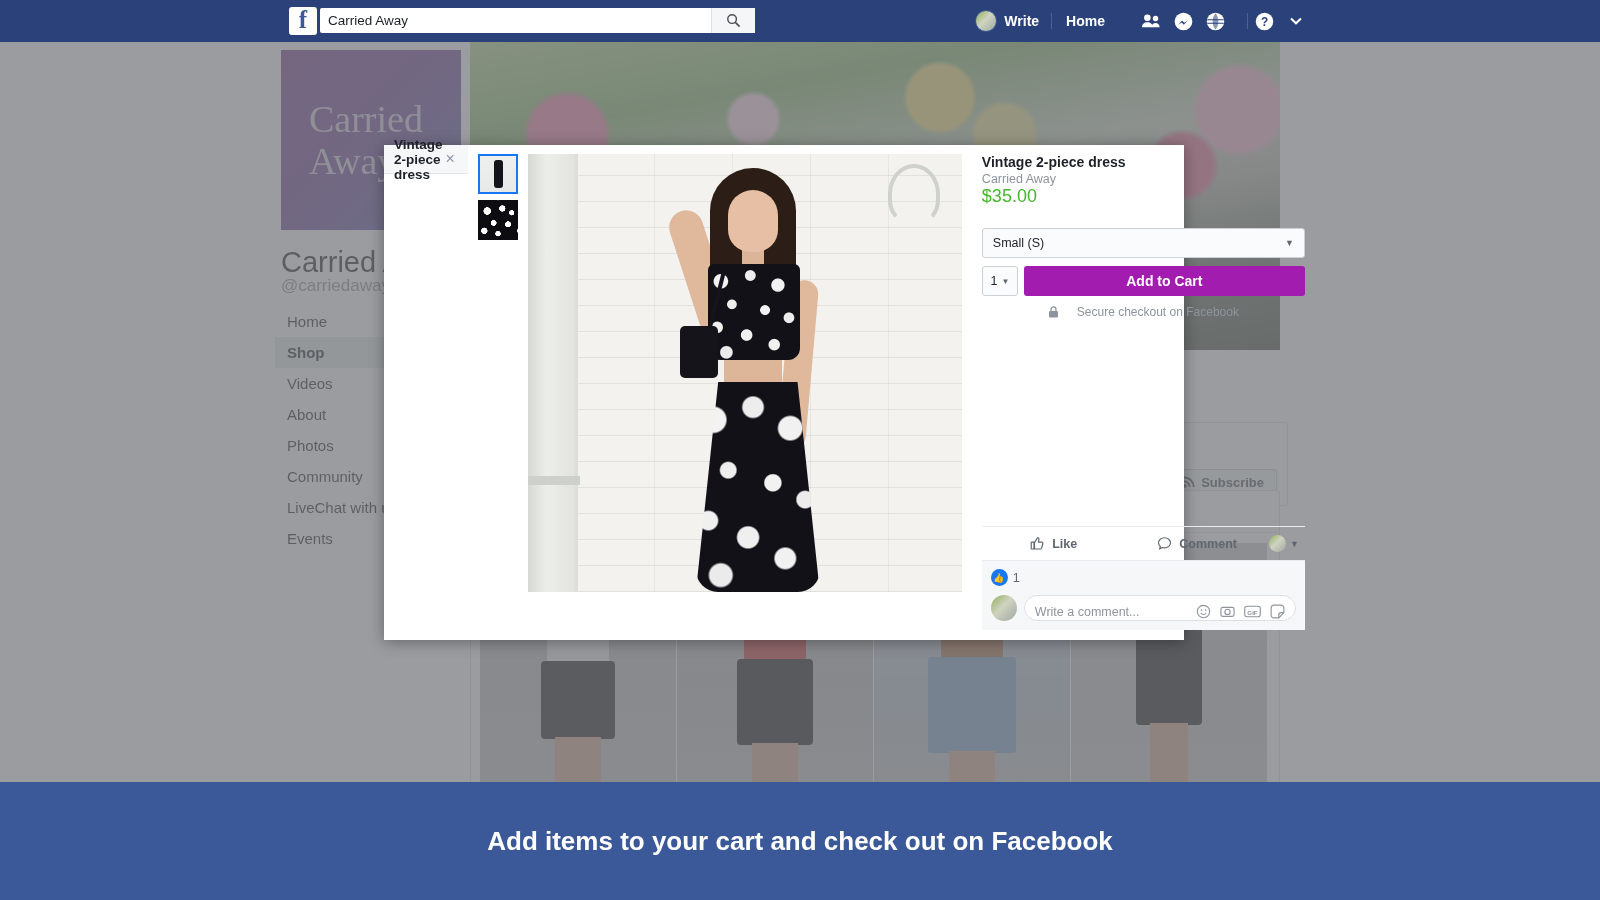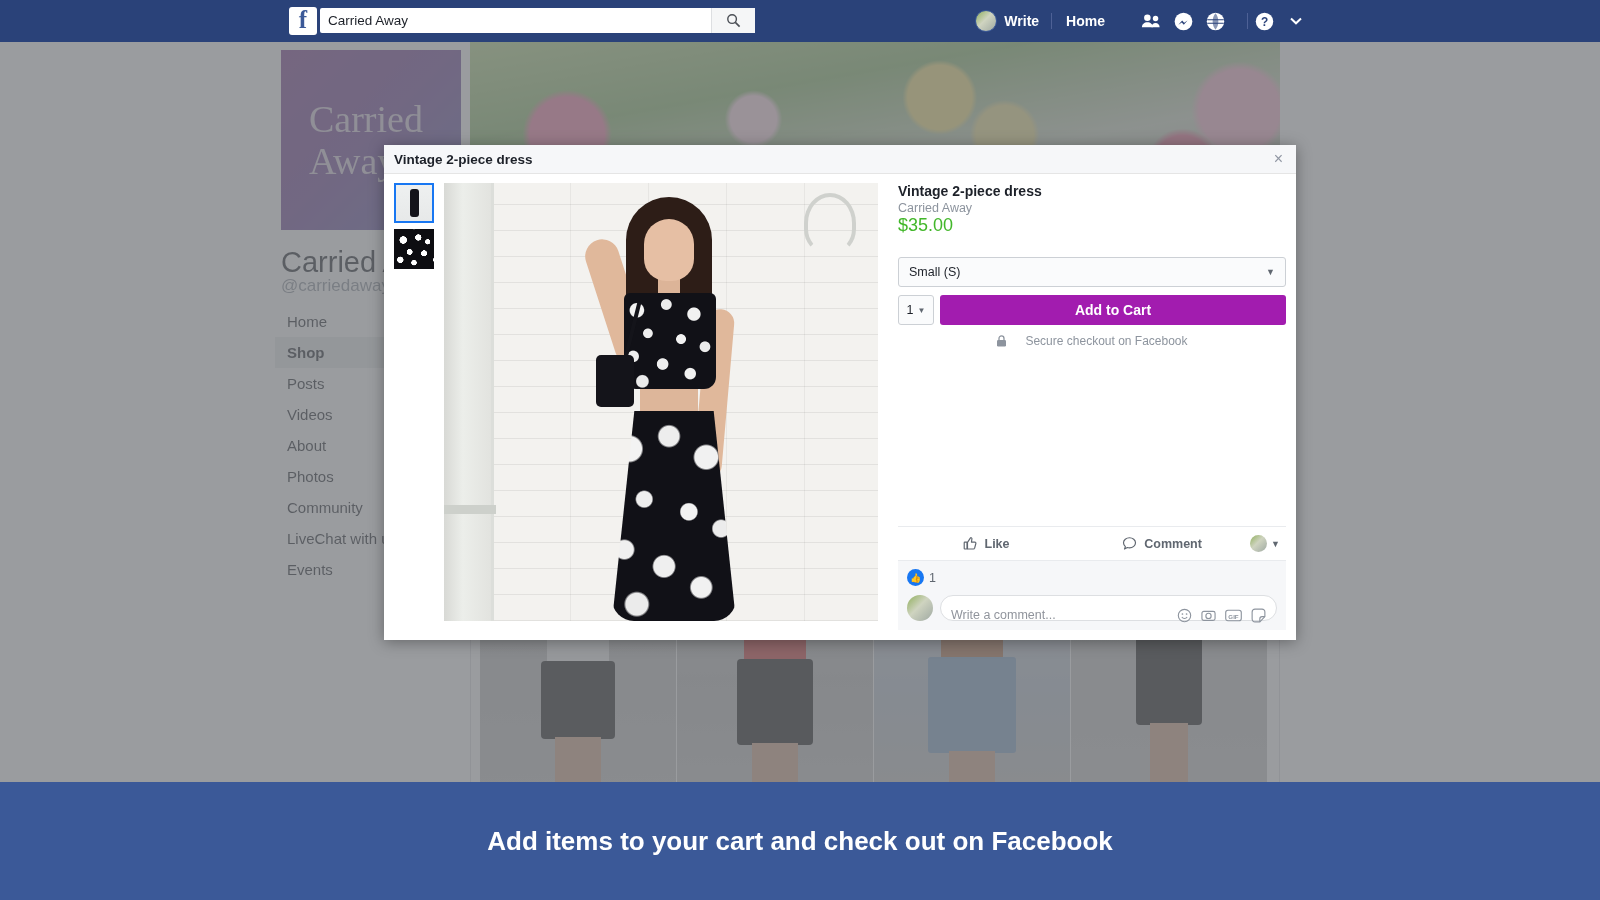--- a/index.html
+++ b/index.html
@@ -158,23 +158,23 @@
   .bottom-banner span { color: #ffffff; font-size: 26px; font-weight: bold; }
 
   
   .overlay {
     position: absolute; top: 42px; left: 0; width: 1600px; height: 740px;
     background: rgba(115,118,122,0.72); z-index: 10;
   }
 
   
   .modal {
-    position: absolute; top: 145px; left: 384px; width: 912px; height: 495px;
+    position: absolute; top: 145px; left: 384px; width: 800px; height: 495px;
     background: #ffffff; box-shadow: 0 2px 14px rgba(0,0,0,0.35); z-index: 20;
-    display: flex; flex-direction: column;
+    display: flex; flex-direction: row;
   }
   .modal-header {
     height: 29px; background: #f6f7f9; border-bottom: 1px solid #e5e5e5;
     display: flex; align-items: center; padding: 0 10px;
   }
   .modal-title { font-size: 13.5px; font-weight: bold; color: #1d2129; }
   .modal-close {
     margin-left: auto; font-size: 16px; color: #9197a3; cursor: pointer;
     line-height: 1; padding: 0 3px;
   }
@@ -334,21 +334,21 @@
     color: #fff; font-size: 9px; display: flex; align-items: center;
     justify-content: center;
   }
   .c-input-row { display: flex; align-items: center; gap: 7px; margin-top: 9px; }
   .c-av {
     width: 26px; height: 26px; border-radius: 50%; flex-shrink: 0;
     background: linear-gradient(135deg,#8fae5b 0%,#cfd4c0 45%,#9fa9a2 100%);
   }
   .c-field {
     flex: 1; height: 26px; background: #ffffff; border: 1px solid #dddfe2;
-    border-radius: 14px; display: flex; align-items: flex-start; padding: 12px 10px;
+    border-radius: 14px; display: flex; align-items: flex-end; padding: 1px 10px;
   }
   .c-field input {
     flex: 1; border: none; outline: none; font-size: 12.5px; color: #1d2129;
     background: transparent; font-family: "Liberation Sans", sans-serif;
   }
   .c-field input::placeholder { color: #90949c; }
   .c-icons { display: flex; align-items: center; gap: 9px; }
   .c-icons span { cursor: pointer; display: flex; }
 </style>
 </head>
@@ -421,21 +421,20 @@
       <span>Carried</span>
       <span>Away</span>
     </div>
 
     <div class="page-title">Carried Away</div>
     <div class="page-handle">@carriedaway</div>
 
     <div class="sidenav">
       <div class="sidenav-item">Home</div>
       <div class="sidenav-item active">Shop</div>
-      <div class="sidenav-item">Posts</div>
       <div class="sidenav-item">Videos</div>
       <div class="sidenav-item">About</div>
       <div class="sidenav-item">Photos</div>
       <div class="sidenav-item">Community</div>
       <div class="sidenav-item">LiveChat with us</div>
       <div class="sidenav-item">Events</div>
     </div>
 
     <div class="btn-row">
       <div class="ghost-btn">

